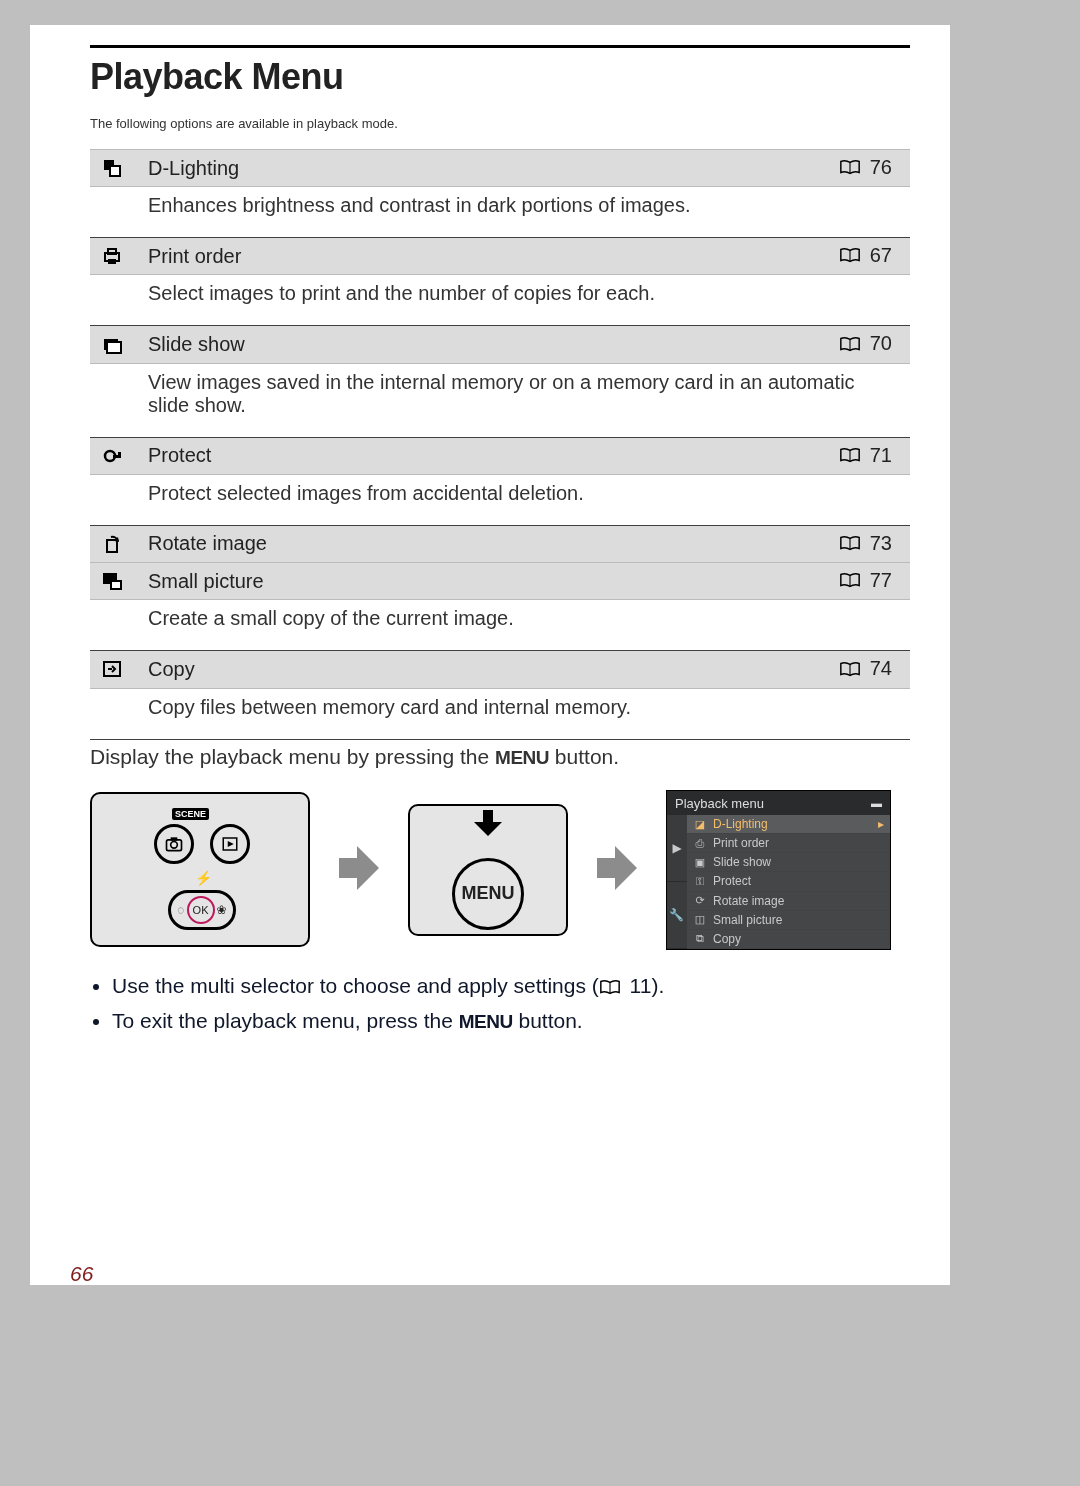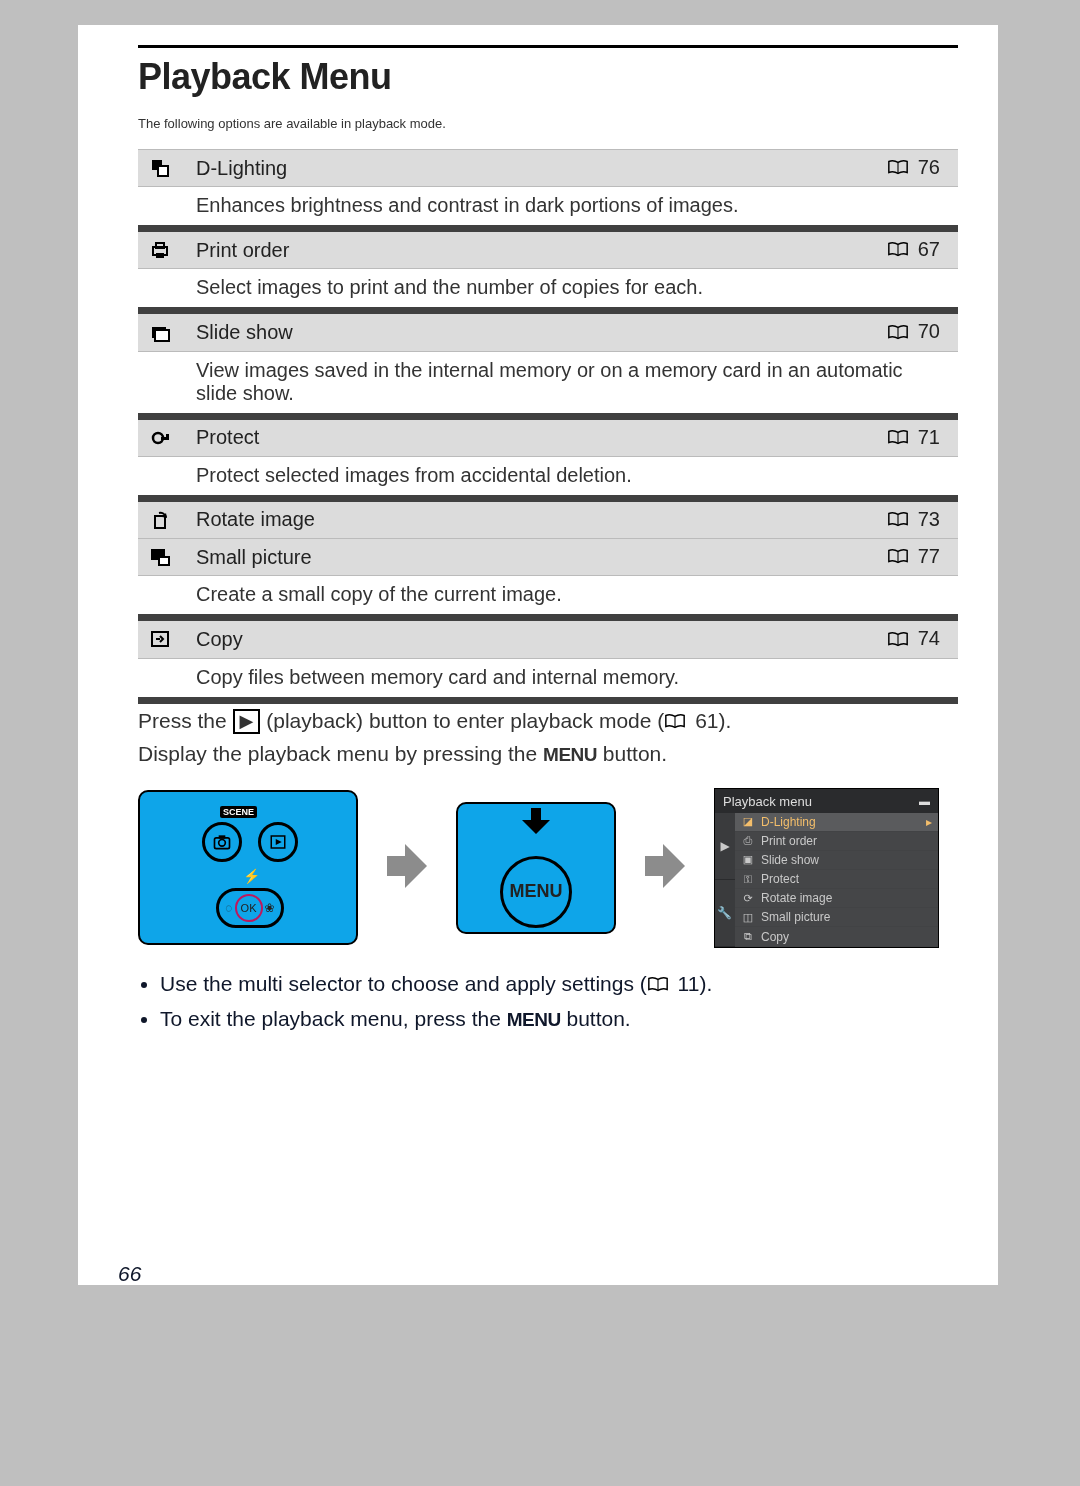--- a/index.html
+++ b/index.html
@@ -8,21 +8,20 @@
     background: #bfbfbf;
     font-family: "Segoe UI", "Helvetica Neue", Arial, sans-serif;
     color: #222;
     position: relative;
   }
   .page {
     position: absolute;
     left: 0; top: 0;
     width: 948px; height: 1486px;
     background: #bfbfbf;
-    margin-left: 48px;
   }
   .content {
     position: absolute;
     left: 30px;
     top: 25px;
     width: 920px;
     background: #fff;
     padding: 0 40px 50px 60px;
     min-height: 1260px;
   }
@@ -47,22 +46,22 @@
     font-size: 20px;
   }
   table.options tr.head-row td {
     background: #dcdcdc;
     padding: 6px 10px 6px 12px;
     border-top: 1px solid #bbb;
     border-bottom: 1px solid #bbb;
     vertical-align: middle;
   }
   table.options tr.desc-row td {
-    padding: 7px 10px 8px 12px;
-    border-bottom: 7px solid #404040;
+    padding: 7px 10px 20px 12px;
+    border-bottom: 1px solid #404040;
     color: #333;
   }
   td.icon-cell { width: 46px; text-align: center; }
   td.name-cell { }
   td.ref-cell  { width: 90px; text-align: right; white-space: nowrap; padding-right: 18px !important; }
   .book-icon {
     display: inline-block;
     vertical-align: middle;
     margin-right: 3px;
   }
@@ -93,21 +92,21 @@
   }
   .figrow {
     display: flex;
     align-items: center;
     gap: 28px;
     margin: 18px 0 20px 0;
   }
   .fig-camera, .fig-menubtn {
     border: 2px solid #000;
     border-radius: 10px;
-    background: #0ea5e9;
+    background: #e5e5e5;
     display: flex;
     align-items: center;
     justify-content: center;
   }
   .fig-camera { width: 220px; height: 155px; }
   .fig-menubtn { width: 160px; height: 132px; flex-direction: column; }
   .arrow-right svg { width: 42px; height: 50px; }
   .menubtn-circle {
     width: 72px; height: 72px; border: 3px solid #000; border-radius: 50%;
     display: flex; align-items: center; justify-content: center;
@@ -138,21 +137,21 @@
   .sidetab {
     position: absolute;
     left: 36px; top: 548px;
     writing-mode: vertical-rl;
     font-size: 15px; color: #333;
     background: #fff; padding: 4px 2px;
   }
   .pagenum {
     position: absolute;
     left: 70px; bottom: 200px;
-    font-size: 21px; font-style: italic; color: #0f172a;
+    font-size: 21px; font-style: italic; color: #7f1d1d;
   }
   .mini-icon svg { width: 20px; height: 20px; display:block; }
   .down-arrow svg { width: 28px; height: 26px; }
   .cam-inner {
      width: 180px; height: 135px; position: relative;
   }
   .cam-scene {
      position:absolute; left:62px; top:6px; font-size:9px; font-weight:700;
      background:#000; color:#fff; padding:1px 3px; border-radius:2px;
   }
@@ -291,26 +290,20 @@
                 </svg></span> 74</td>
           </tr>
           <tr class="desc-row">
             <td class="icon-cell"></td>
             <td colspan="2">Copy files between memory card and internal memory.</td>
           </tr>
         </tbody>
     </table>
 
 
-    <p class="body">
-      <span>Press the </span><span class="glyph-box">▶</span><span> (playback) button to enter playback mode (</span><span class="book-icon"><svg viewBox="0 0 24 16">
-            <path d="M2 2 Q7 0 12 3 Q17 0 22 2 V14 Q17 12 12 15 Q7 12 2 14 Z" fill="none" stroke="#000" stroke-width="1.6"></path>
-            <path d="M12 3 V15" stroke="#000" stroke-width="1.2"></path>
-          </svg></span> <span>61</span><span>).</span>
-    </p>
     <p class="body">
       <span>Display the playback menu by pressing the </span><span class="menu-word">MENU</span><span> button.</span>
     </p>
 
     <div class="figrow">
       <div class="fig-camera">
         <div class="cam-inner">
           <div class="cam-scene">SCENE</div>
           <div class="cam-dial d1">
             <svg viewBox="0 0 24 24" width="20" height="20">

